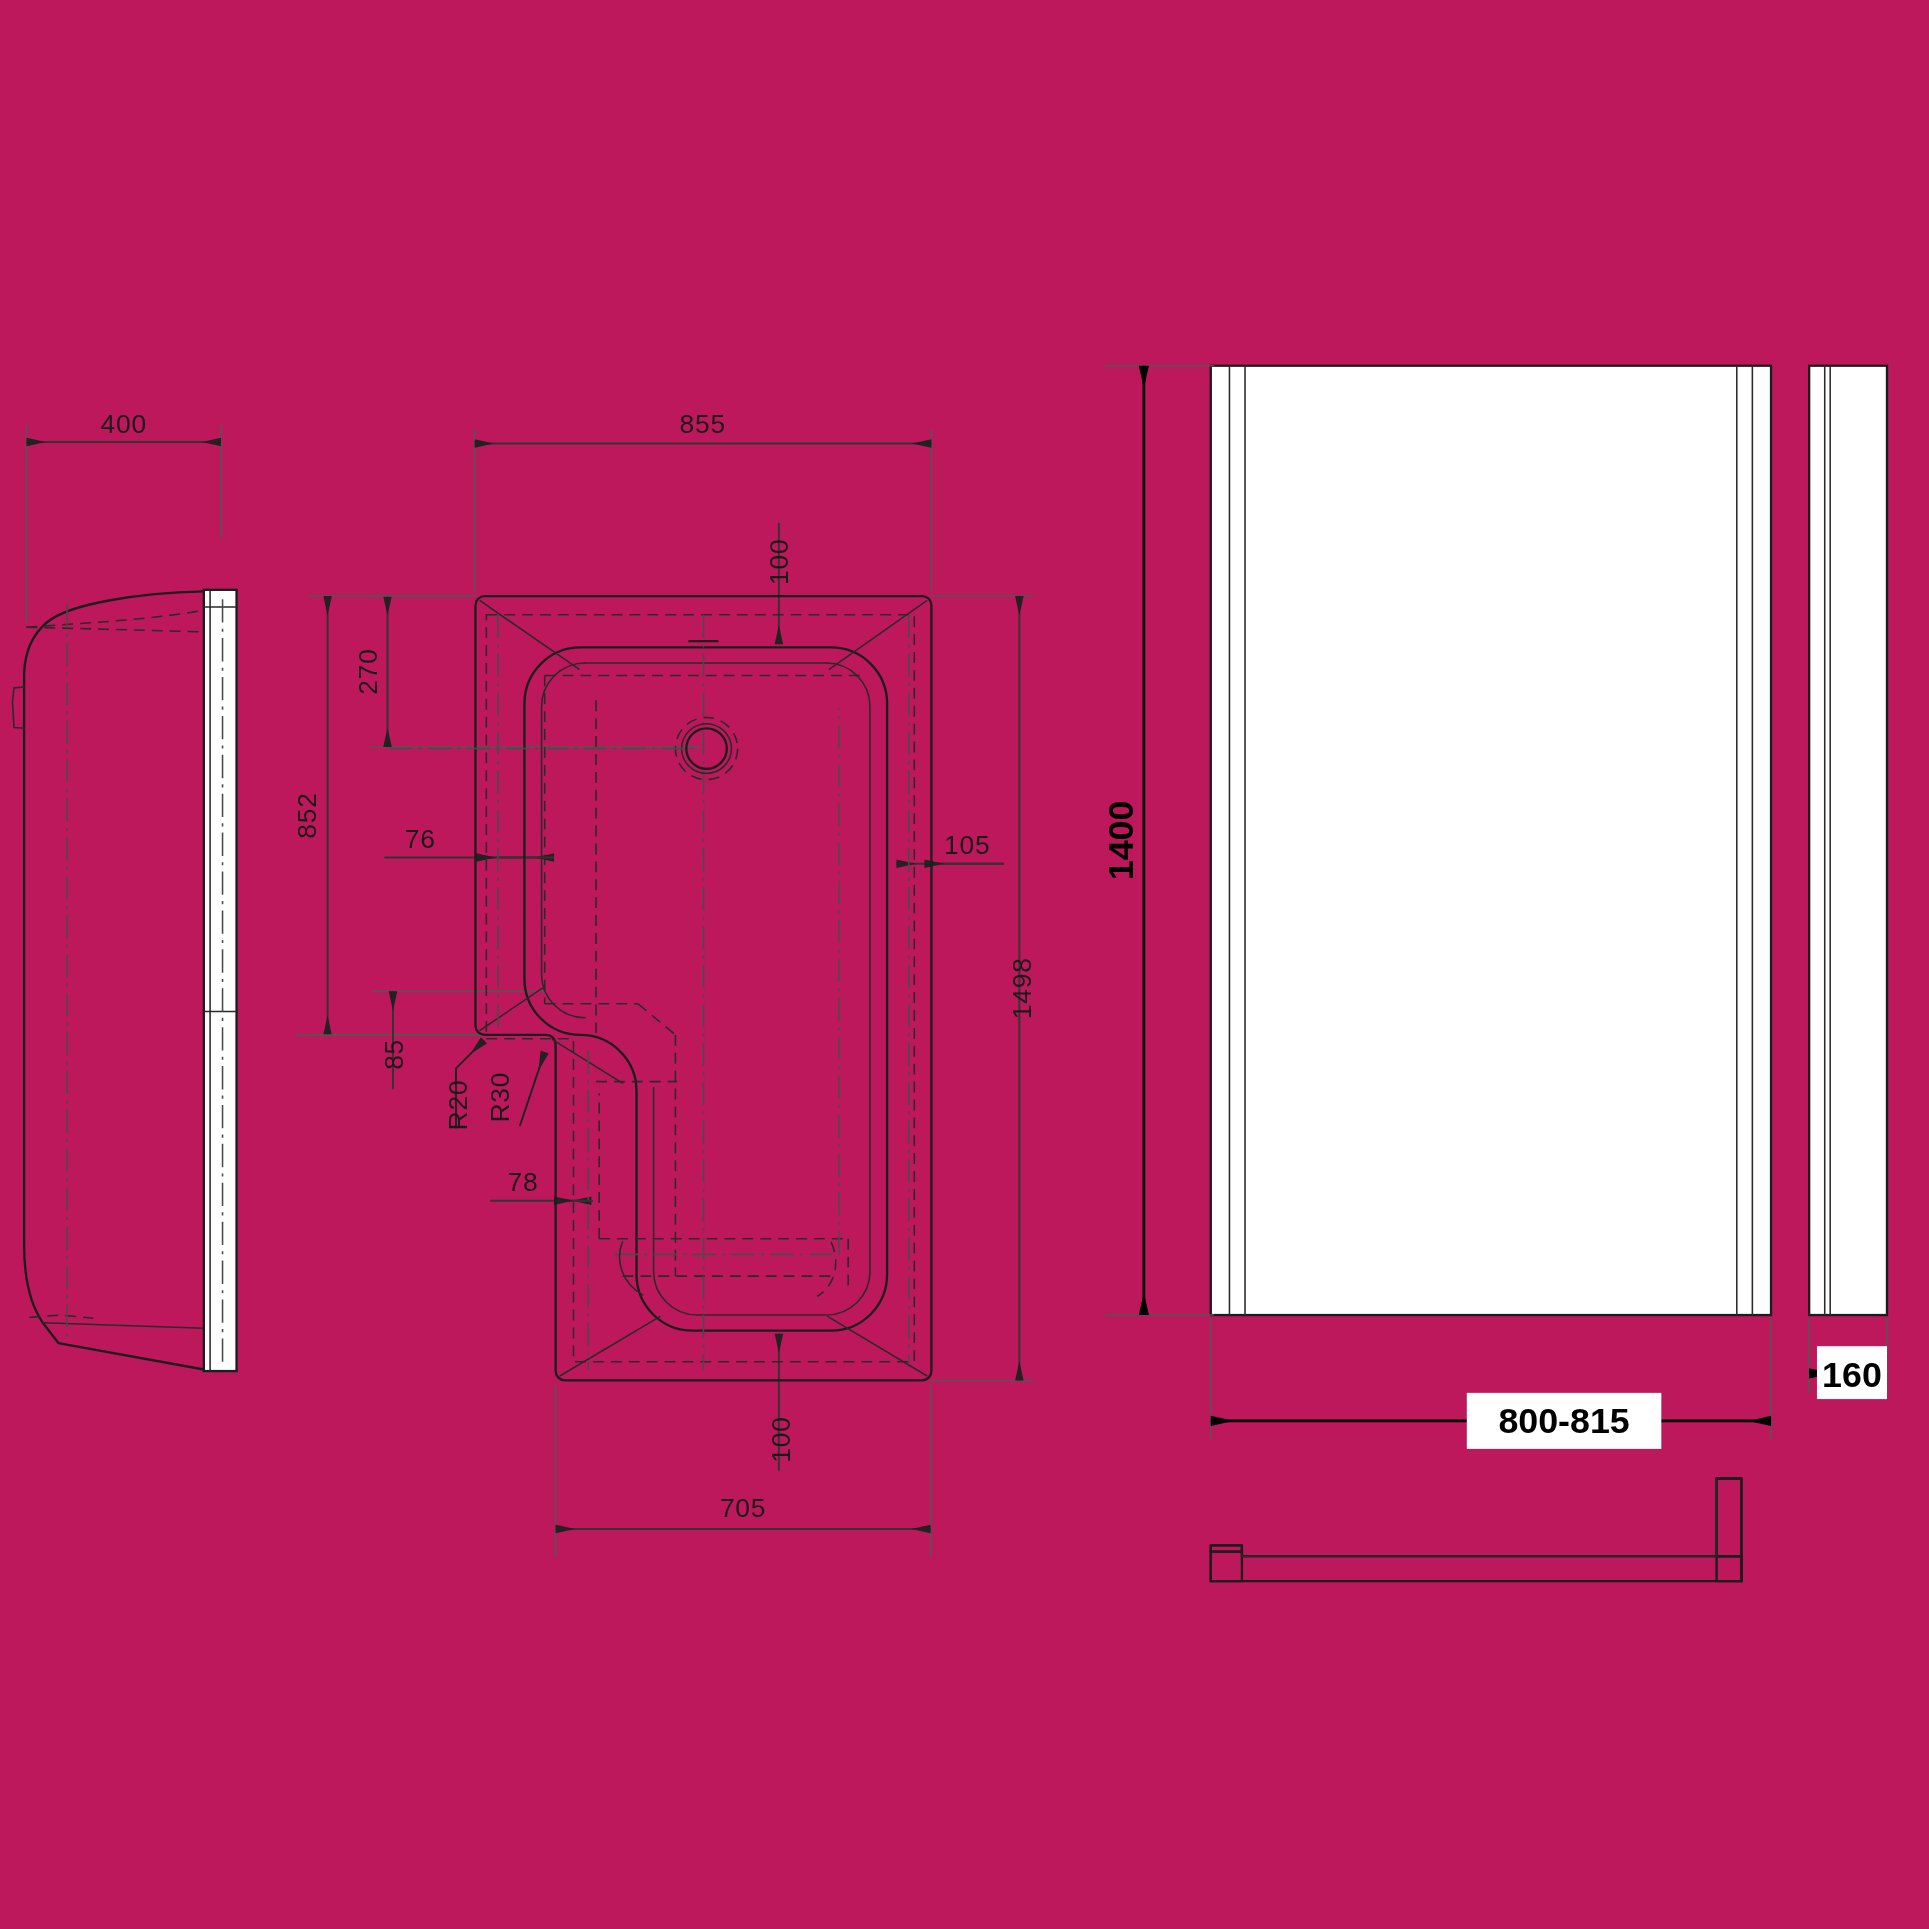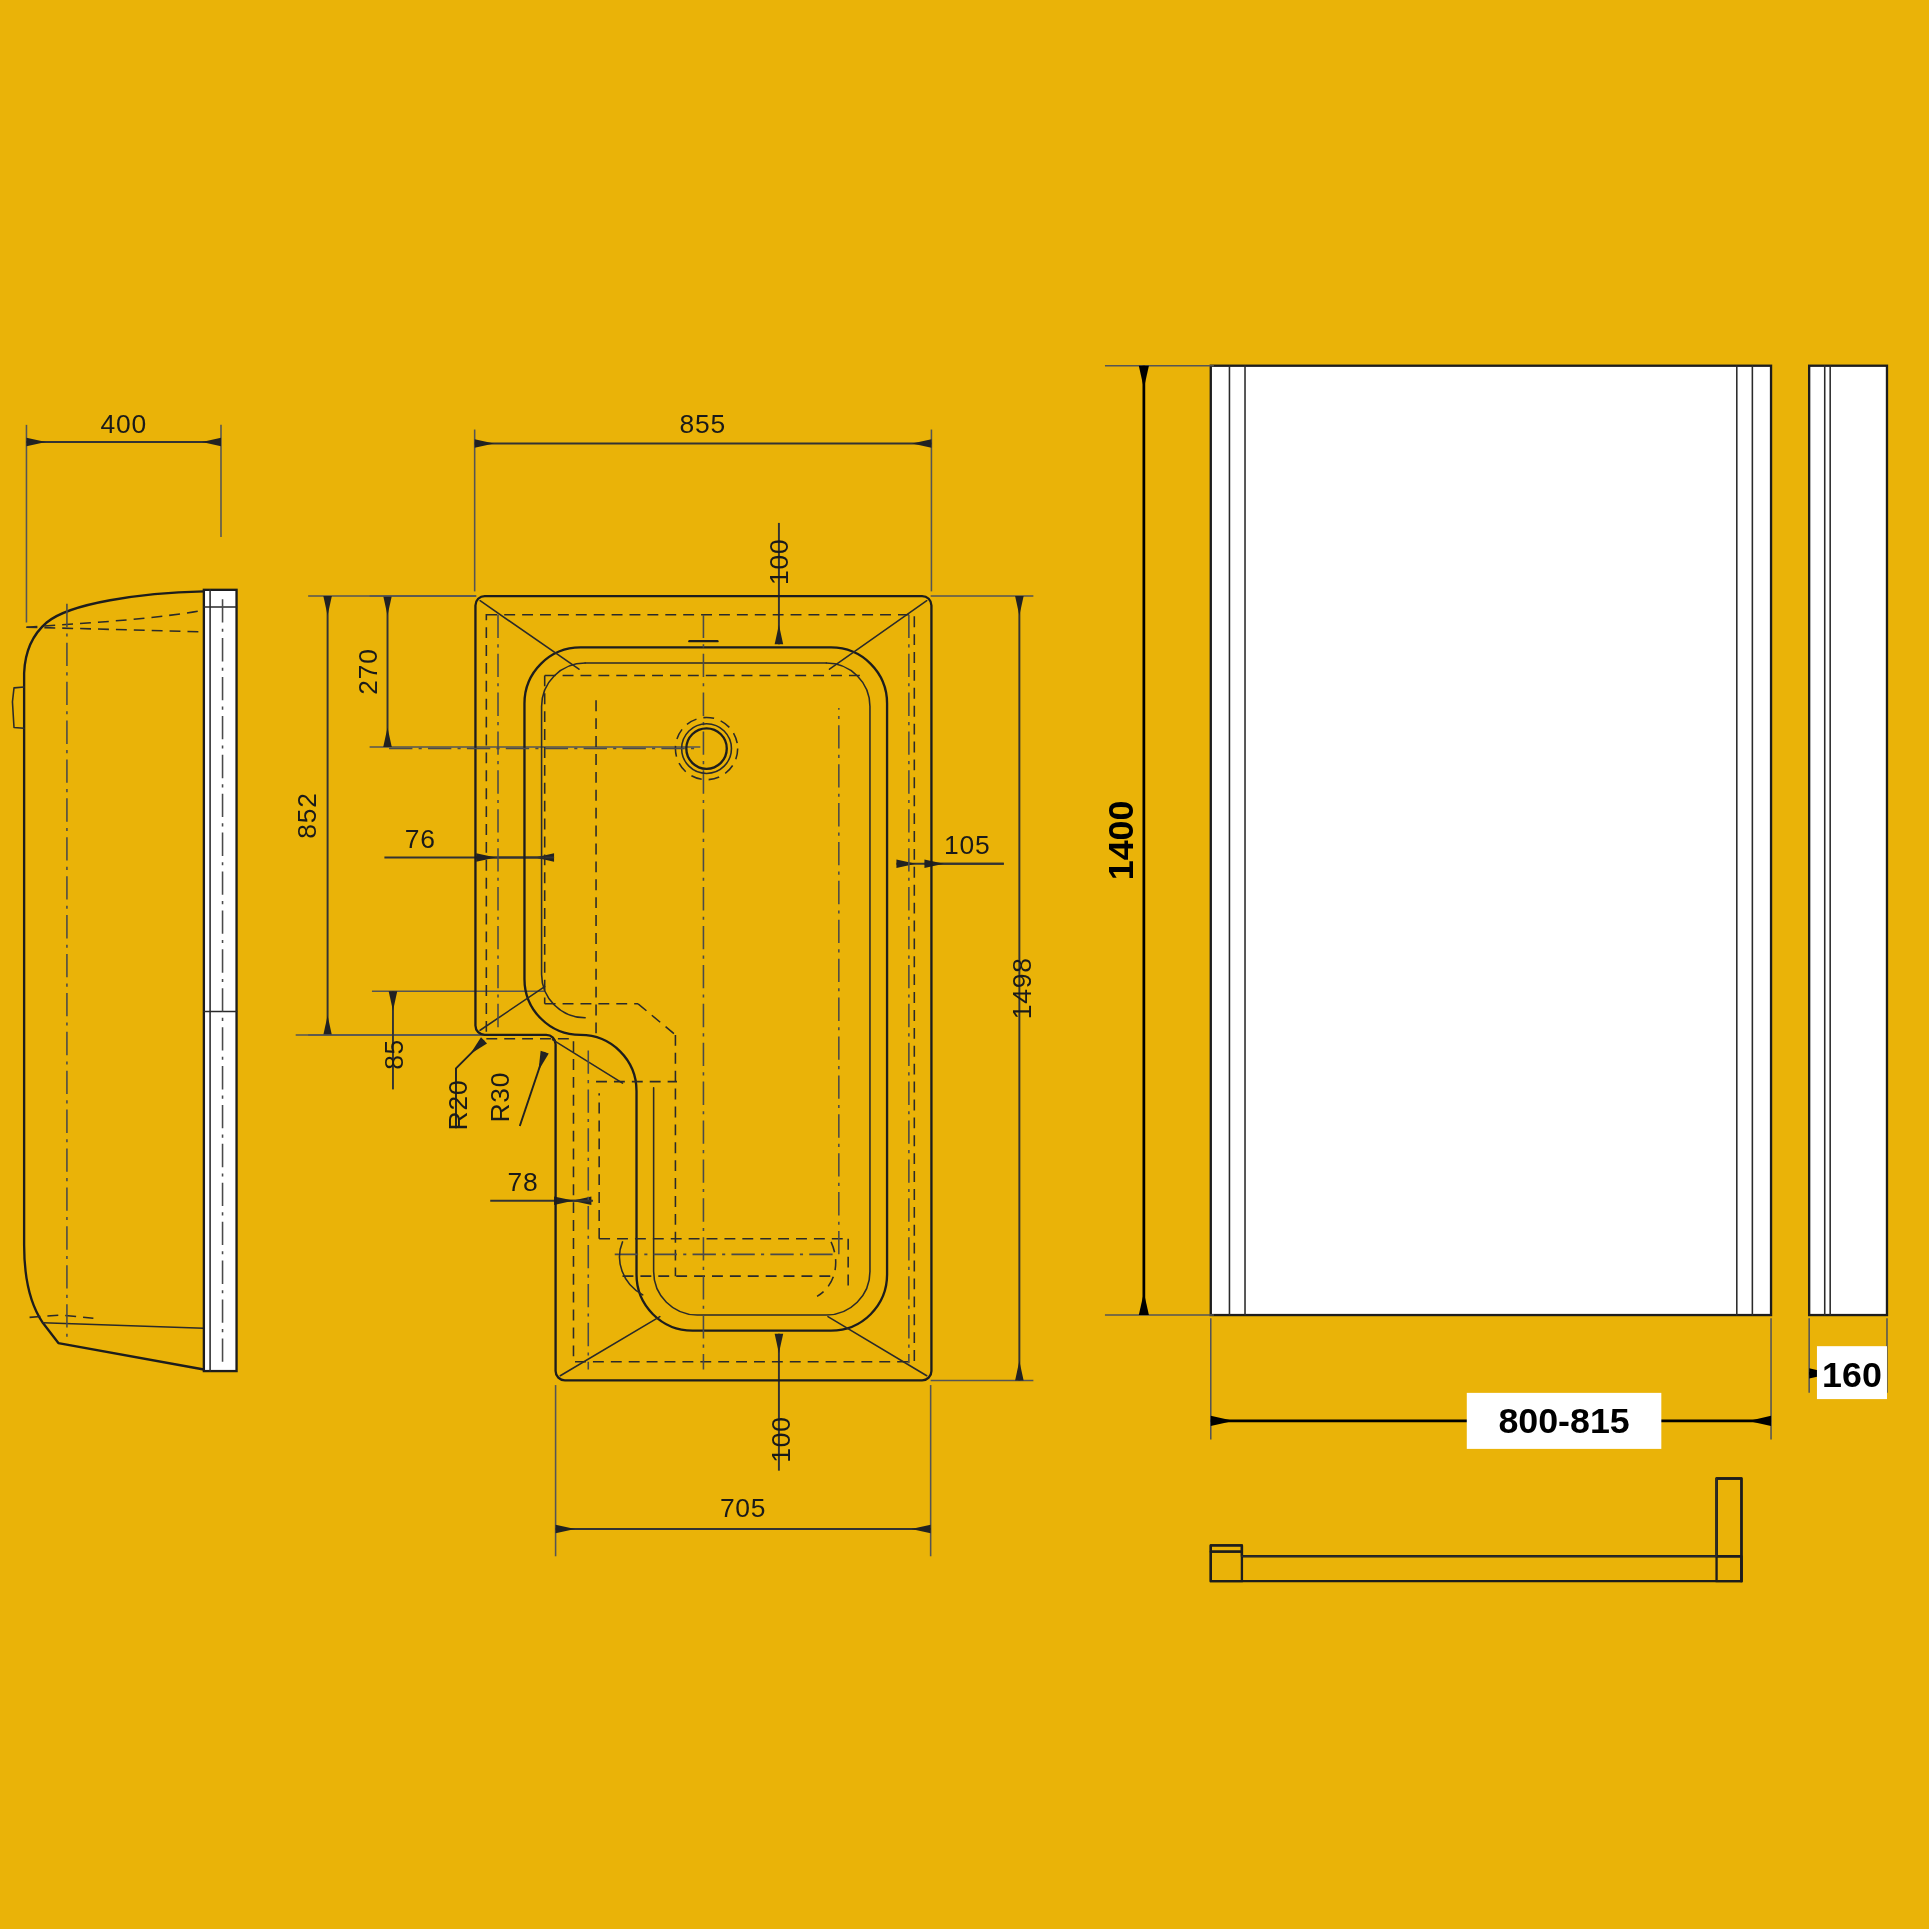--- a/index.html
+++ b/index.html
@@ -10,21 +10,21 @@
   body {
     width: 1929px;
     height: 1929px;
     font-family: "Liberation Sans", sans-serif;
     overflow: hidden;
   }
   #sheet {
     position: relative;
     width: 1929px;
     height: 1929px;
-    background: #eab308;
+    background: #be185d;
   }
   #drawing {
     position: absolute;
     left: 0;
     top: 0;
     width: 1929px;
     height: 1929px;
   }
   text.dim {
     font-family: "Liberation Sans", sans-serif;

